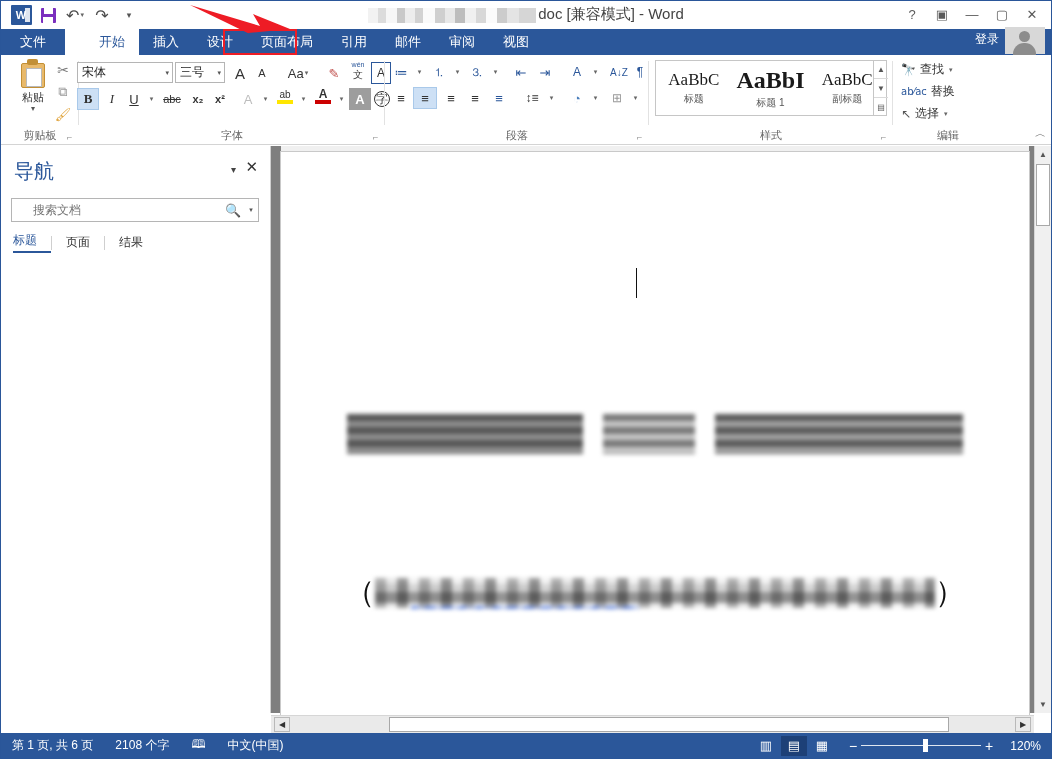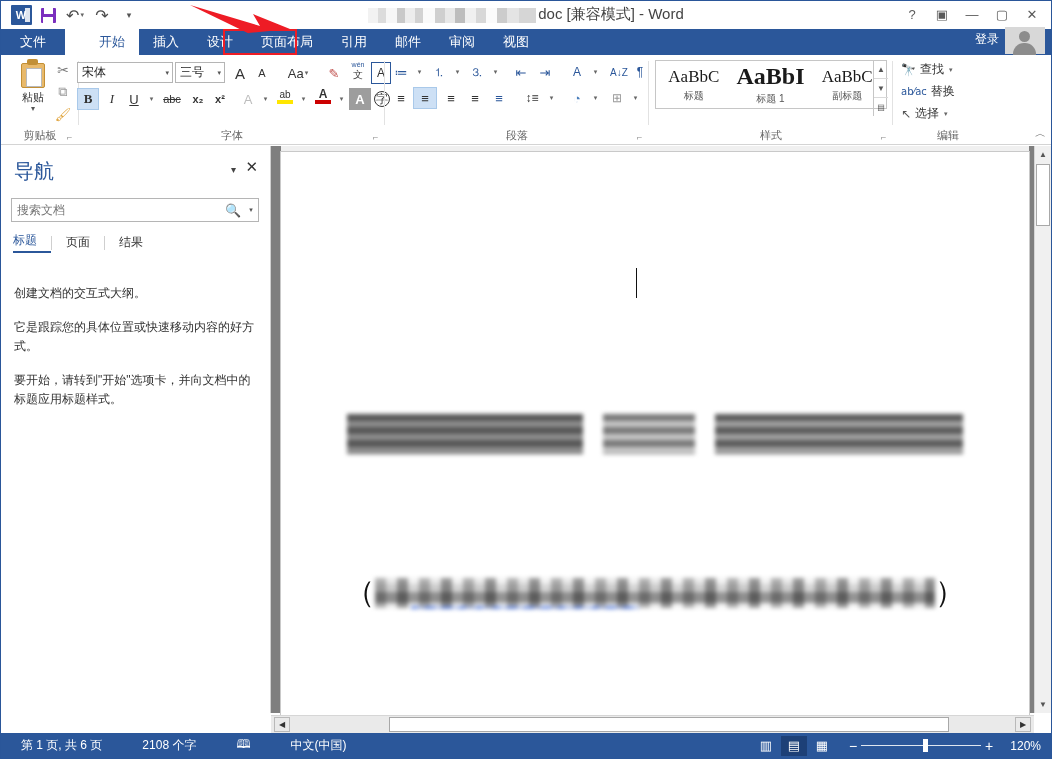--- a/index.html
+++ b/index.html
@@ -140,21 +140,21 @@
   }
   .box-caret { position:absolute; right:3px; top:6px; font-size:7px; color:#555; }
   .ribbtn {
     position:absolute; height:22px; display:flex; align-items:center; justify-content:center;
     font-size:13px; color:#333;
   }
   .ribbtn.on { background:#cde0f5; border:1px solid #a9c9ea; }
 
   
   .stylebox {
-    position:absolute; left:654px; top:5px; width:232px; height:49px;
+    position:absolute; left:654px; top:5px; width:232px; height:56px;
     border:1px solid #c6c6c6; background:#fff; display:flex;
   }
   .stylecell {
     flex:1; display:flex; flex-direction:column; align-items:center; justify-content:center;
     border-right:1px solid transparent;
   }
   .stylecell .big { font-family:"Liberation Serif", serif; color:#1a1a1a; }
   .stylecell .nm { font-size:10px; color:#555; margin-top:2px; }
   .style-scroll {
     position:absolute; left:870px; top:5px; width:15px; height:56px;
@@ -178,21 +178,21 @@
     position:absolute; left:0; top:145px; width:270px; bottom:45px;
     background:#fff; border-right:1px solid #d0d0d0;
   }
   .nav-title {
     position:absolute; left:13px; top:12px; font-size:20px; color:#2b579a;
   }
   .nav-caret { position:absolute; right:34px; top:18px; font-size:10px; color:#444; }
   .nav-close { position:absolute; right:12px; top:12px; font-size:15px; color:#333; }
   .nav-search {
     position:absolute; left:10px; top:52px; width:248px; height:24px;
-    border:1px solid #b5b5b5; background:#fff; display:flex; align-items:center;
+    border:1px solid #b5b5b5; background:#fff; display:flex; align-items:center;padding-left:16px;
   }
   .nav-search-input {
     flex:1; border:0; outline:none; font-size:12px; color:#9a9a9a;
     padding-left:5px; background:transparent; font-family:"Liberation Sans", sans-serif;
   }
   .nav-search-ico { width:22px; text-align:center; color:#2b579a; font-size:13px; }
   .nav-search-caret { width:14px; text-align:center; color:#555; font-size:7px; }
   .navtabs {
     position:absolute; left:12px; top:86px; display:flex; align-items:center; font-size:12px;
   }
@@ -304,21 +304,21 @@
     position:absolute; left:118px; top:1px; width:560px; height:15px;
     background:#fff; border:1px solid #a8a8a8;
   }
 
   
   .statusbar {
     position:absolute; left:0; right:0; bottom:0; height:25px;
     background:#2b579a; color:#fff; font-size:12px;
     display:flex; align-items:center;
   }
-  .st-item { padding:0 20px; white-space:nowrap; }
+  .st-item { padding:0 11px; white-space:nowrap; }
   .st-right { position:absolute; right:6px; display:flex; align-items:center; gap:2px; }
   .viewbtn {
     width:26px; height:20px; display:flex; align-items:center; justify-content:center;
     font-size:13px; color:#fff;
   }
   .viewbtn.sel { background:#1d4077; }
   .zoomslider { display:flex; align-items:center; gap:0; margin-left:8px; }
   .zs-minus, .zs-plus { width:16px; text-align:center; font-size:14px; }
   .zs-track { width:120px; height:1px; background:#dfe6f0; position:relative; }
   .zs-thumb { position:absolute; left:62px; top:-6px; width:5px; height:13px; background:#fff; }
@@ -638,25 +638,20 @@
     </div>
 
     <div class="navtabs">
       <div class="navtab active">标题</div>
       <div class="navtab-div"></div>
       <div class="navtab">页面</div>
       <div class="navtab-div"></div>
       <div class="navtab">结果</div>
     </div>
 
-    <div class="nav-body">
-      <p>创建文档的交互式大纲。</p>
-      <p>它是跟踪您的具体位置或快速移动内容的好方式。</p>
-      <p>要开始，请转到"开始"选项卡，并向文档中的标题应用标题样式。</p>
-    </div>
   </div>
 
   <div class="docarea">
     <div class="doc-scroll-bg"></div>
     <div class="page-topgap"></div>
     <div class="page">
 
       <div class="caret-line"></div>
 
       <div class="doc-head">

